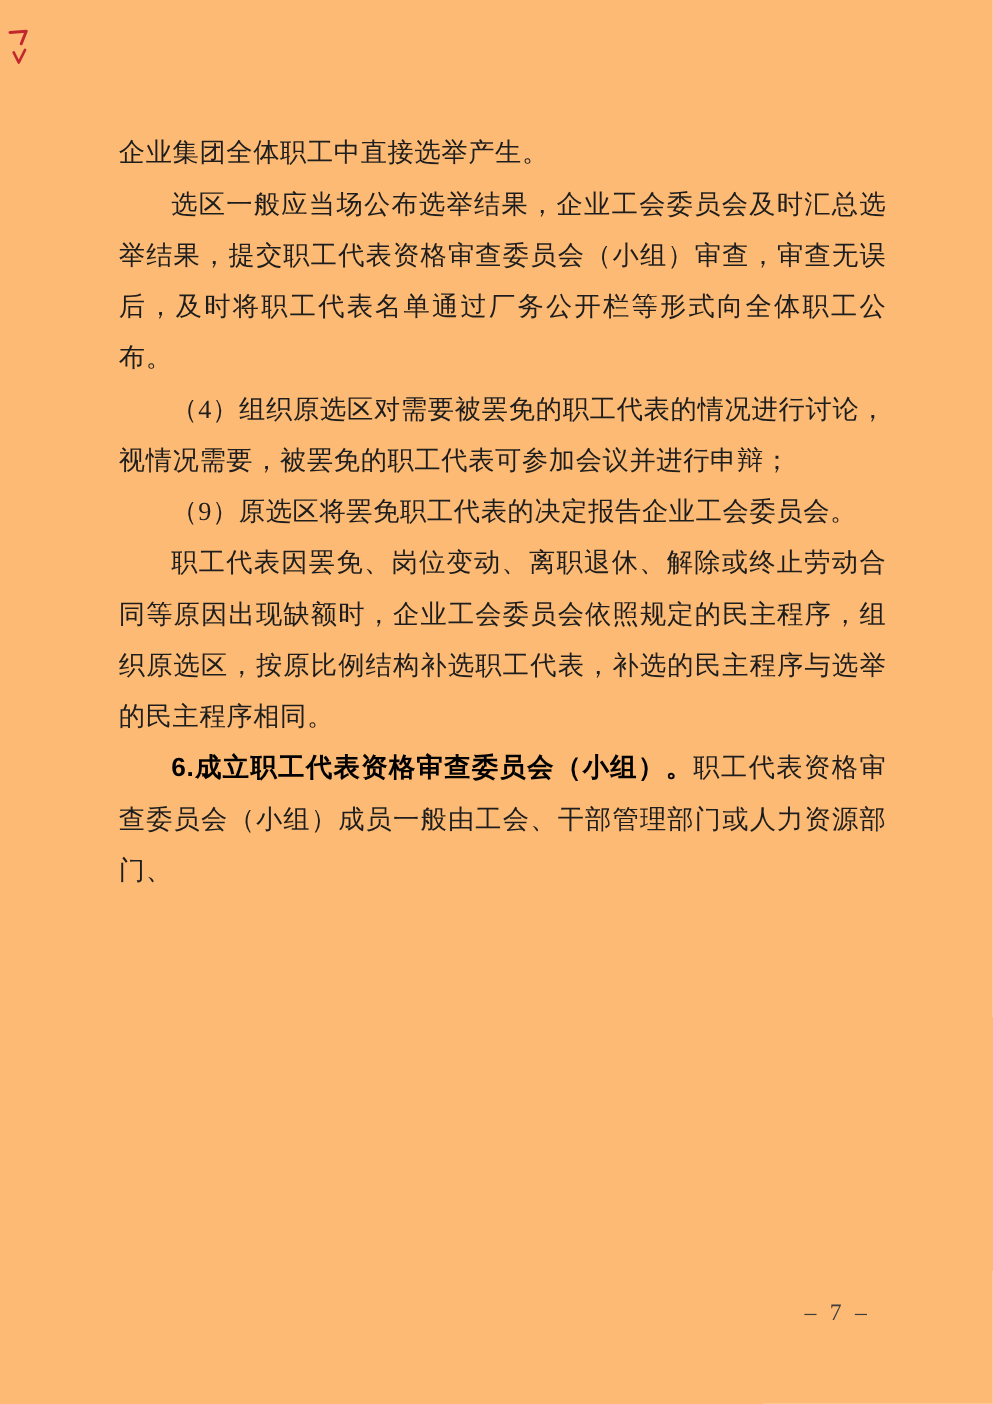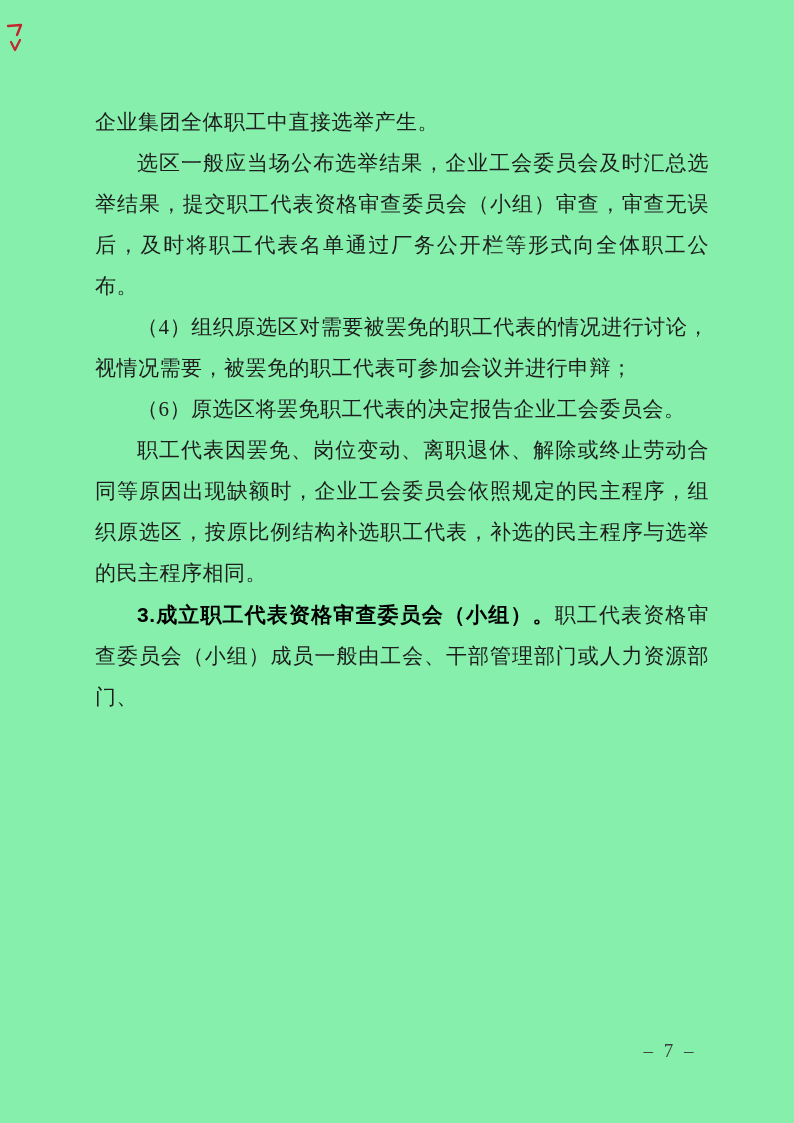--- a/index.html
+++ b/index.html
@@ -3,21 +3,21 @@
 <meta charset="utf-8">
 <style>
   html, body { margin: 0; padding: 0; }
   body {
     width: 794px; height: 1123px;
     background: #ffffff;
     position: relative;
     font-family: "Liberation Serif", "DejaVu Serif", serif;
     overflow: hidden;
   }
-  .page { position: absolute; inset: 0; background: #86efac; }
+  .page { position: absolute; inset: 0; background: #fdba74; }
   .content {
     position: absolute;
     left: 95px; top: 102px; width: 614px;
     font-size: 21px; line-height: 41px;
     color: #1d1d1d;
     text-align: justify;
     text-justify: inter-character;
     letter-spacing: 0.5px;
   }
   .para { margin: 0; text-indent: 2em; }
@@ -52,23 +52,23 @@
 
     <p class="para noindent"><span>企业集团全体职工中直接选举产生。</span></p>
 
     <p class="para"><span>选区一般应当场公布选举结果，企业工会委员会及时汇总选举结果，提交职工代表资格审查委员会（小组）审查，审查无误后，及时将职工代表名单通过厂务公开栏等形式向全体职工公布。</span></p>
 
 
 
     <p class="para"><span>（4）组织原选区对需要被罢免的职工代表的情况进行讨论，视情况需要，被罢免的职工代表可参加会议并进行申辩；</span></p>
 
 
-    <p class="para"><span>（6）原选区将罢免职工代表的决定报告企业工会委员会。</span></p>
+    <p class="para"><span>（9）原选区将罢免职工代表的决定报告企业工会委员会。</span></p>
 
     <p class="para"><span>职工代表因罢免、岗位变动、离职退休、解除或终止劳动合同等原因出现缺额时，企业工会委员会依照规定的民主程序，组织原选区，按原比例结构补选职工代表，补选的民主程序与选举的民主程序相同。</span></p>
 
-    <p class="para"><span class="bold">3.成立职工代表资格审查委员会（小组）。</span><span>职工代表资格审查委员会（小组）成员一般由工会、干部管理部门或人力资源部门、</span></p>
+    <p class="para"><span class="bold">6.成立职工代表资格审查委员会（小组）。</span><span>职工代表资格审查委员会（小组）成员一般由工会、干部管理部门或人力资源部门、</span></p>
 
   </div>
 
   <div class="footer">– 7 –</div>
 
 </div>
 
 </body></html>

